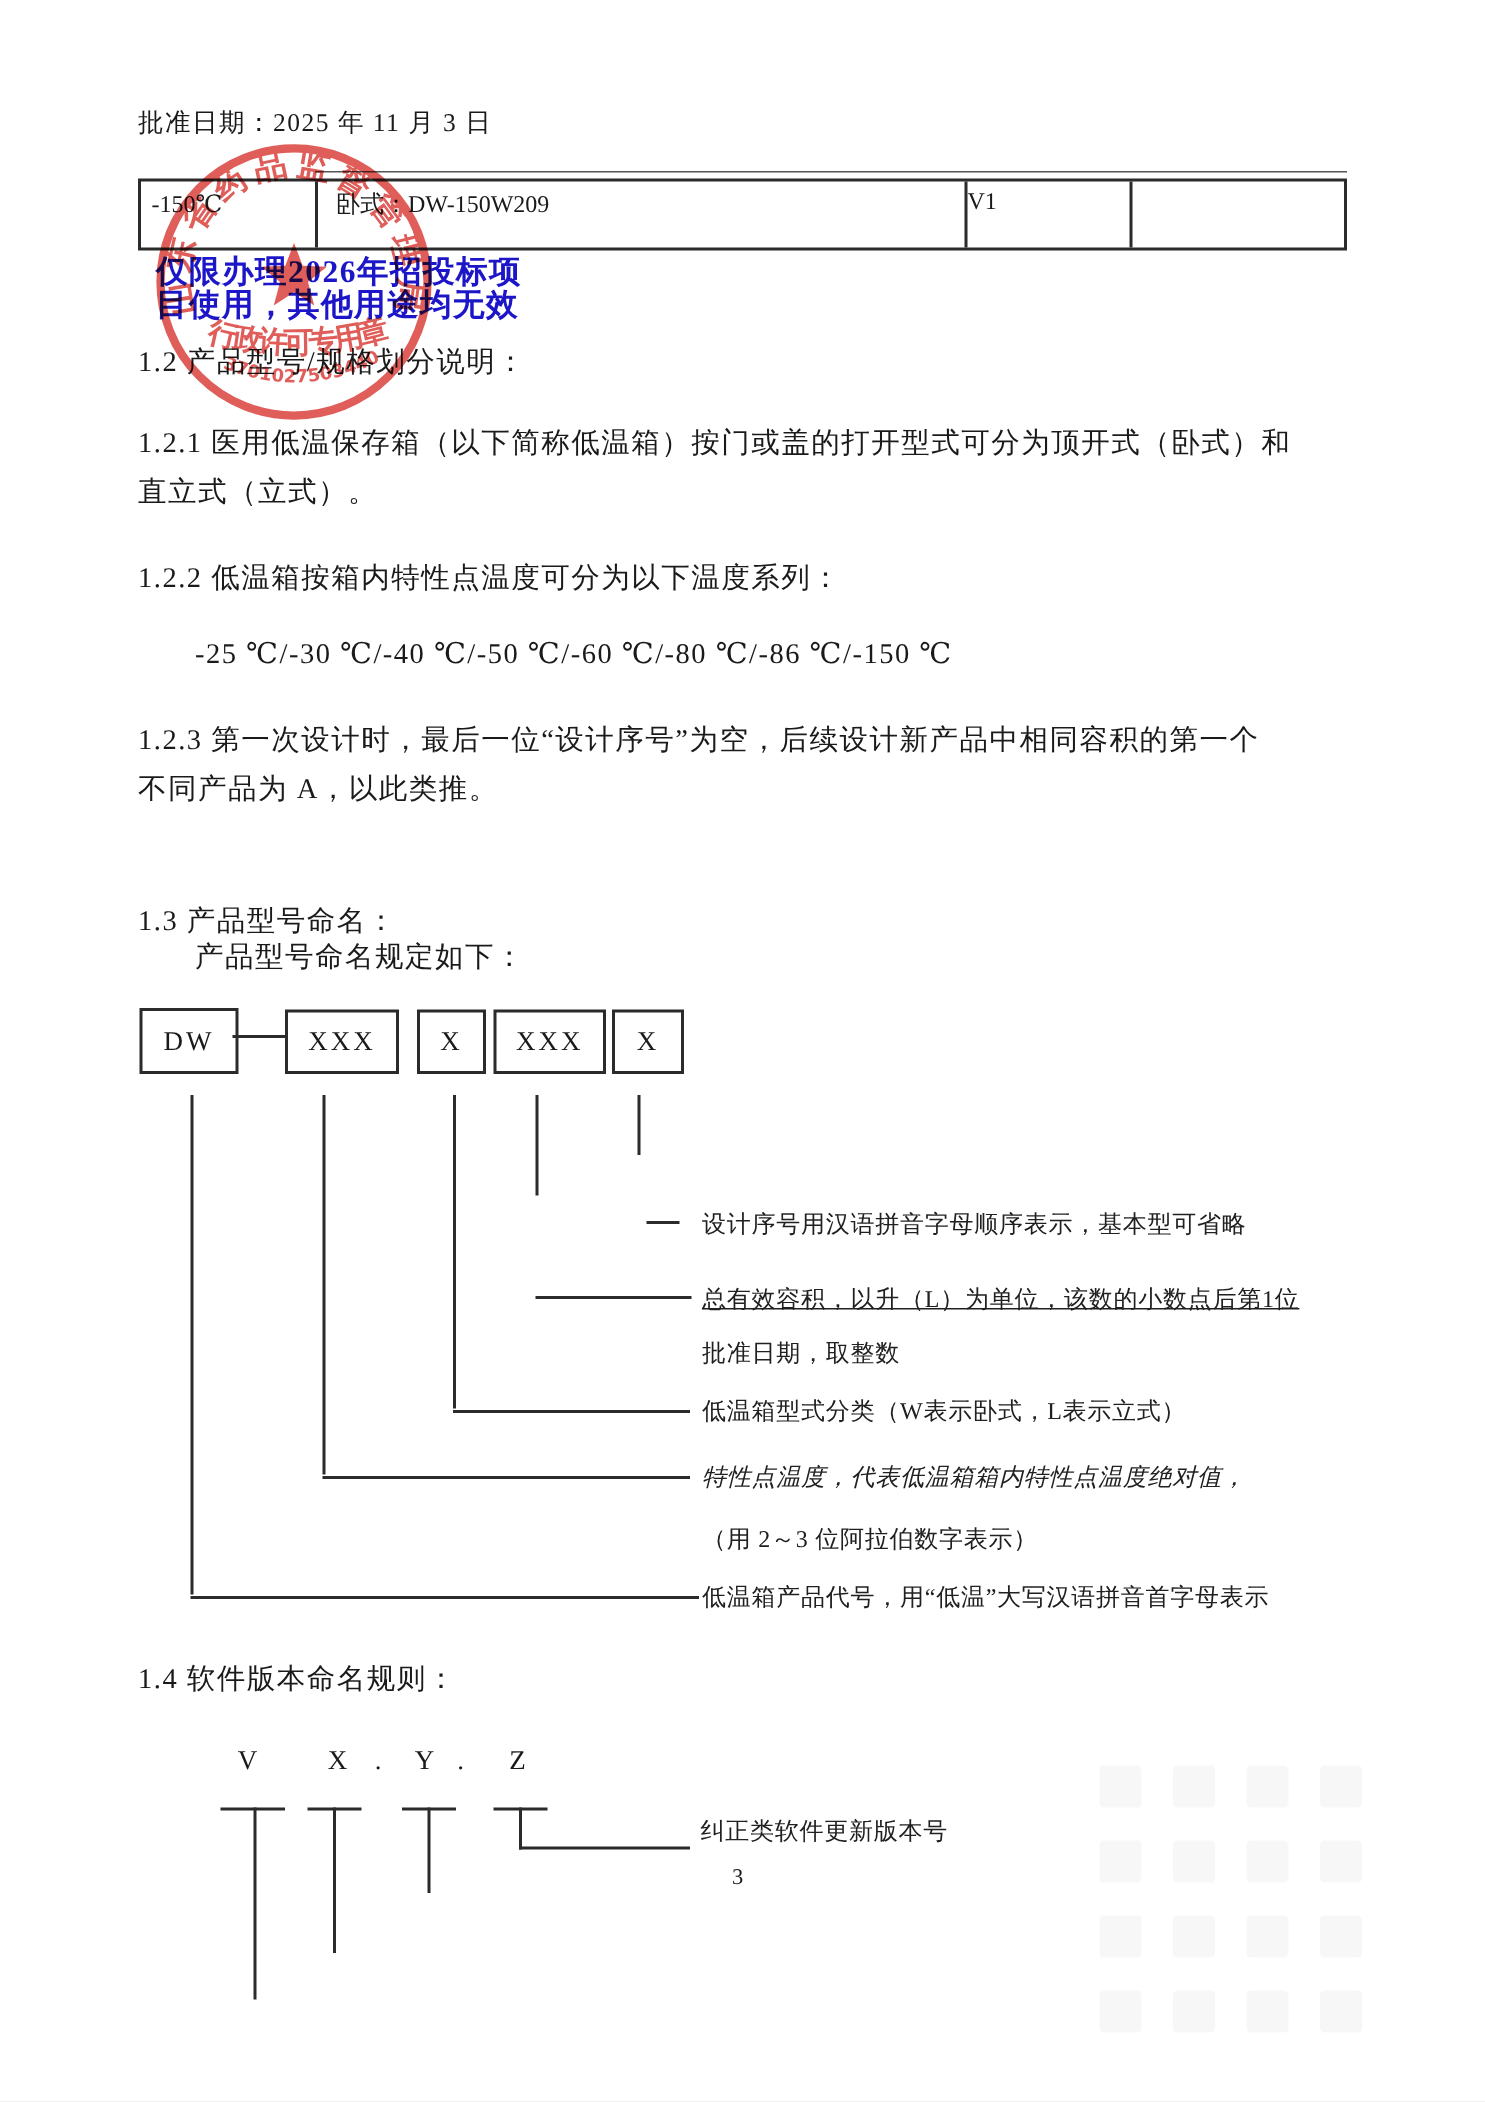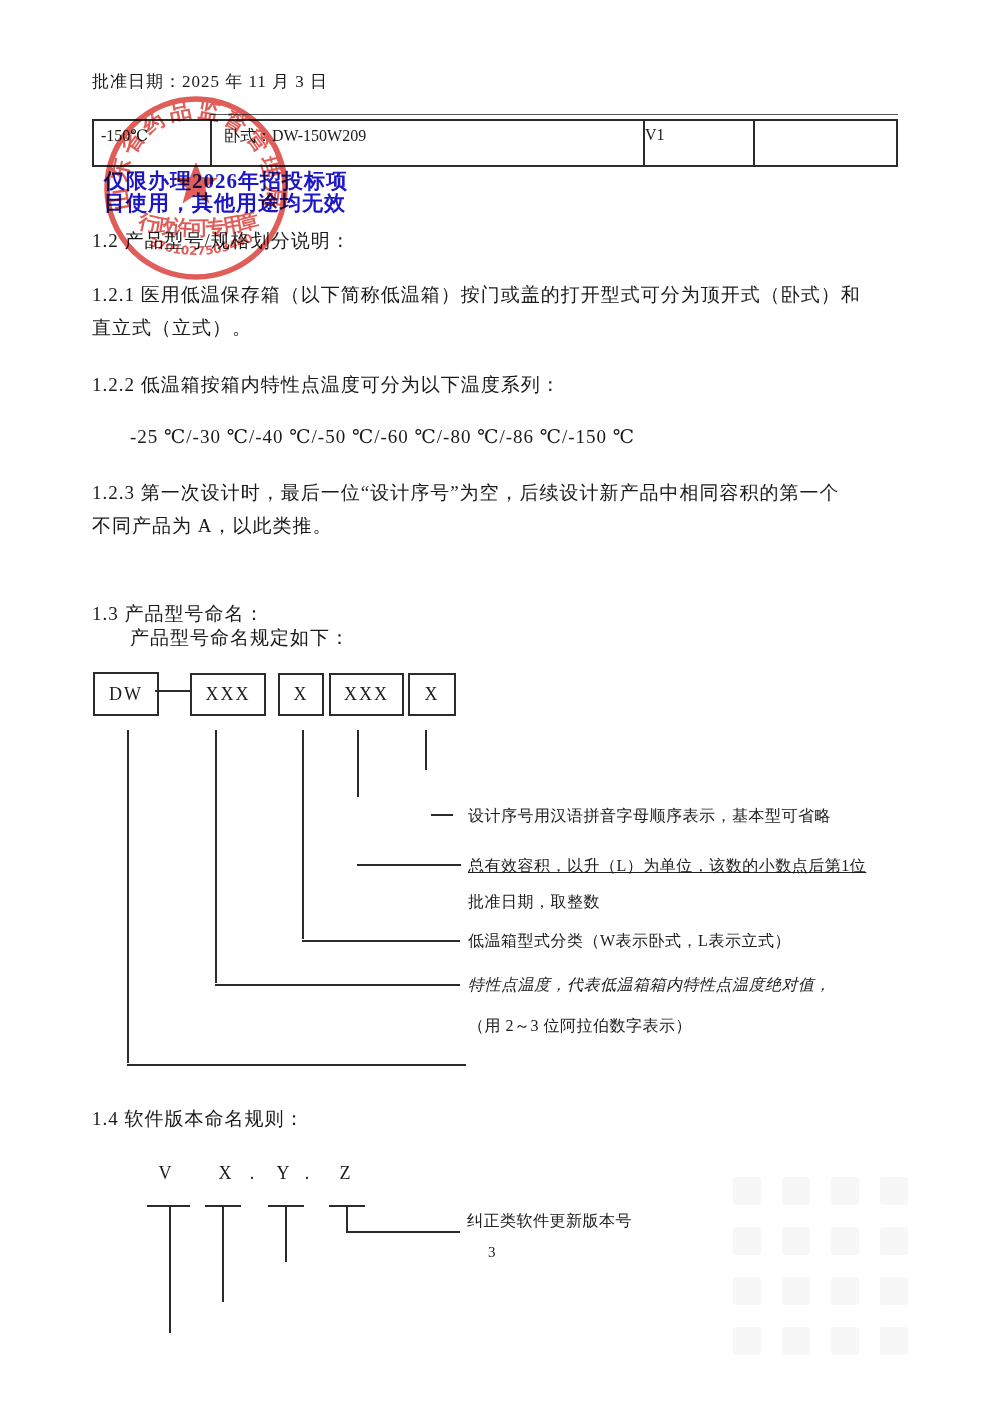--- a/index.html
+++ b/index.html
@@ -77,20 +77,21 @@
   <div class="hline" style="left:302px;top:940px;width:158px;"></div>
   <div class="hline" style="left:215px;top:984px;width:245px;"></div>
   <div class="hline" style="left:127px;top:1064px;width:339px;"></div>
 
   <div class="abs ann-text" style="left:468px;top:806px;">设计序号用汉语拼音字母顺序表示，基本型可省略</div>
   <div class="abs ann-text" style="left:468px;top:856px;text-decoration:underline;">总有效容积，以升（L）为单位，该数的小数点后第1位</div>
   <div class="abs ann-text" style="left:468px;top:892px;">批准日期，取整数</div>
   <div class="abs ann-text" style="left:468px;top:931px;">低温箱型式分类（W表示卧式，L表示立式）</div>
   <div class="abs ann-text" style="left:468px;top:975px;font-style:italic;">特性点温度，代表低温箱箱内特性点温度绝对值，</div>
   <div class="abs ann-text" style="left:468px;top:1016px;">（用 2～3 位阿拉伯数字表示）</div>
+  <div class="abs ann-text" style="left:468px;top:1055px;">低温箱产品代号，用“低温”大写汉语拼音首字母表示</div>
 
   <div class="abs body-text" style="left:92px;top:1106px;">1.4  软件版本命名规则：</div>
 
   <span class="vletter" style="left:165px;top:1163px;">V</span>
   <span class="vletter" style="left:225px;top:1163px;">X</span>
   <span class="vletter" style="left:252px;top:1163px;">.</span>
   <span class="vletter" style="left:283px;top:1163px;">Y</span>
   <span class="vletter" style="left:307px;top:1163px;">.</span>
   <span class="vletter" style="left:345px;top:1163px;">Z</span>
 

